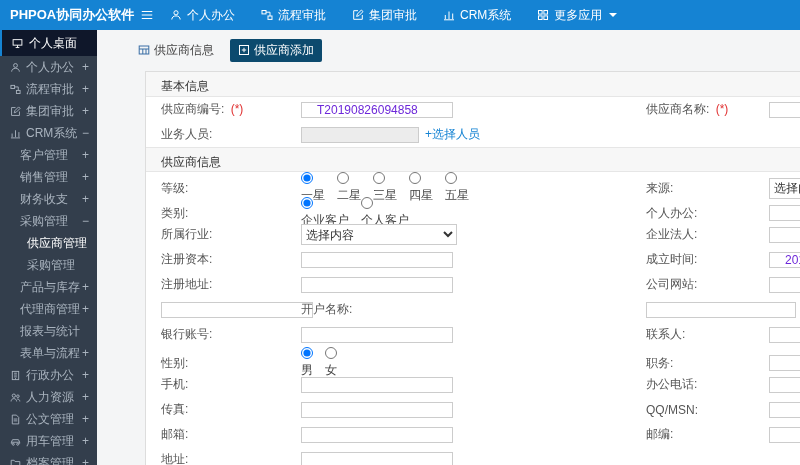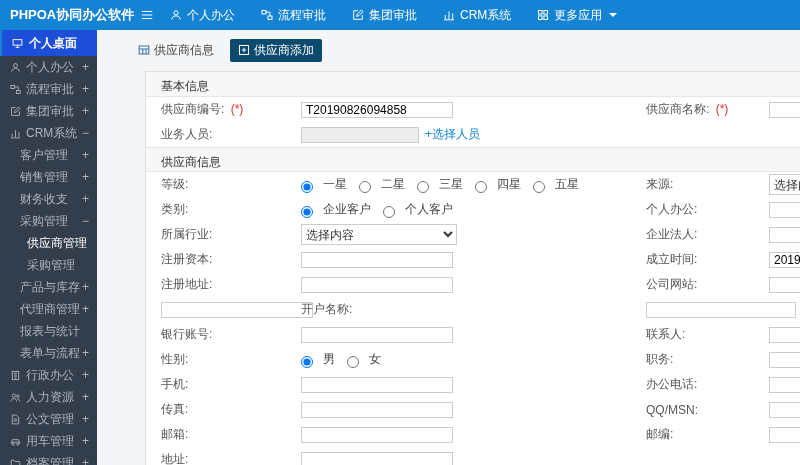--- a/index.html
+++ b/index.html
@@ -12,22 +12,22 @@
   .topnav { display: flex; align-items: center; gap: 26px; }
   .nav-item { display: flex; align-items: center; gap: 5px; font-size: 12px; color: #fff; cursor: pointer; white-space: nowrap; }
   .n-ico { width: 12px; height: 12px; display: inline-block; }
   .caret { width: 0; height: 0; border: 4px solid transparent; border-top-color: #fff; margin-top: 4px; margin-left: 2px; }
 
   
   .layout { display: flex; height: 435px; }
 
   
   .sidebar { width: 97px; background: #333e4c; flex: none; overflow: hidden; }
-  .s-desktop { height: 26px; background: #1d4ed8; color: #fff; display: flex; align-items: center; gap: 6px;
-               padding: 0 10px; font-size: 12px; border-left: 2px solid #1583d3; font-weight: bold; }
+  .s-desktop { height: 26px; background: #0f172a; color: #fff; display: flex; align-items: center; gap: 6px;
+               padding: 0 10px; font-size: 12px; border-left: 2px solid #1583d3; }
   .s-desktop .s-ico { width: 11px; height: 11px; }
   .s-item { height: 22px; display: flex; align-items: center; font-size: 12px; color: #aab4bf;
             padding: 0 8px 0 10px; cursor: pointer; }
   .s-item .s-ico { width: 11px; height: 11px; margin-right: 5px; flex: none; }
   .s-label { flex: 1; white-space: nowrap; overflow: hidden; }
   .s-suffix { margin-left: 2px; }
   .s-item.lv1 { padding-left: 20px; }
   .s-item.lv2 { padding-left: 27px; }
   .s-item.active { color: #ffffff; }
 
@@ -41,27 +41,27 @@
 
   .panel { margin: 9px 0 0 15px; width: 790px; background: #fff; border: 1px solid #ddd; }
   .section-head { background: #f7f7f7; border-bottom: 1px solid #e6e6e6; padding: 6px 15px; font-size: 12px; color: #333; height: 25px; }
   .section-head.mid { border-top: 1px solid #e6e6e6; }
 
   .row { display: grid; grid-template-columns: 140px 345px 123px 1fr; align-items: center;
          height: 25px; padding-left: 15px; }
   .lbl { font-size: 12px; color: #555; white-space: nowrap; }
   .req { color: #e03131; margin-left: 3px; font-size: 12px; }
   .fld { display: flex; align-items: center; overflow: visible; }
-  .txt { width: 152px; height: 16px; border: 1px solid #ccc; font-size: 12px; padding: 0 4px; background: #fff; color: #000000; }
+  .txt { width: 152px; height: 16px; border: 1px solid #ccc; font-size: 12px; padding: 0 15px; background: #fff; color: #6d28d9; }
   .txt.w2 { width: 150px; flex: none; }
   .txt.gray { background: #ececec; width: 118px; }
   .sel { width: 156px; height: 21px; border: 1px solid #ccc; font-size: 12px; background: #fff; color: #333; }
   .sel.w2 { width: 150px; flex: none; }
   .radios { display: flex; align-items: center; gap: 12px; }
-  .radio { display: flex; align-items: flex-end; gap: 10px; font-size: 12px; color: #444; cursor: pointer; }
+  .radio { display: flex; align-items: flex-start; gap: 3px; font-size: 12px; color: #444; cursor: pointer; flex-direction: column; }
   input[type="radio"] { width: 12px; height: 12px; margin: 0; cursor: pointer; }
   .link { color: #1583d3; font-size: 12px; margin-left: 6px; text-decoration: none; cursor: pointer; white-space: nowrap; }
 
   svg { display: block; width: 100%; height: 100%; stroke: currentColor; fill: none; stroke-width: 1; }
 </style>
 </head>
 <body>
 
 <header class="topbar">
   <div class="logo">PHPOA协同办公软件</div>

